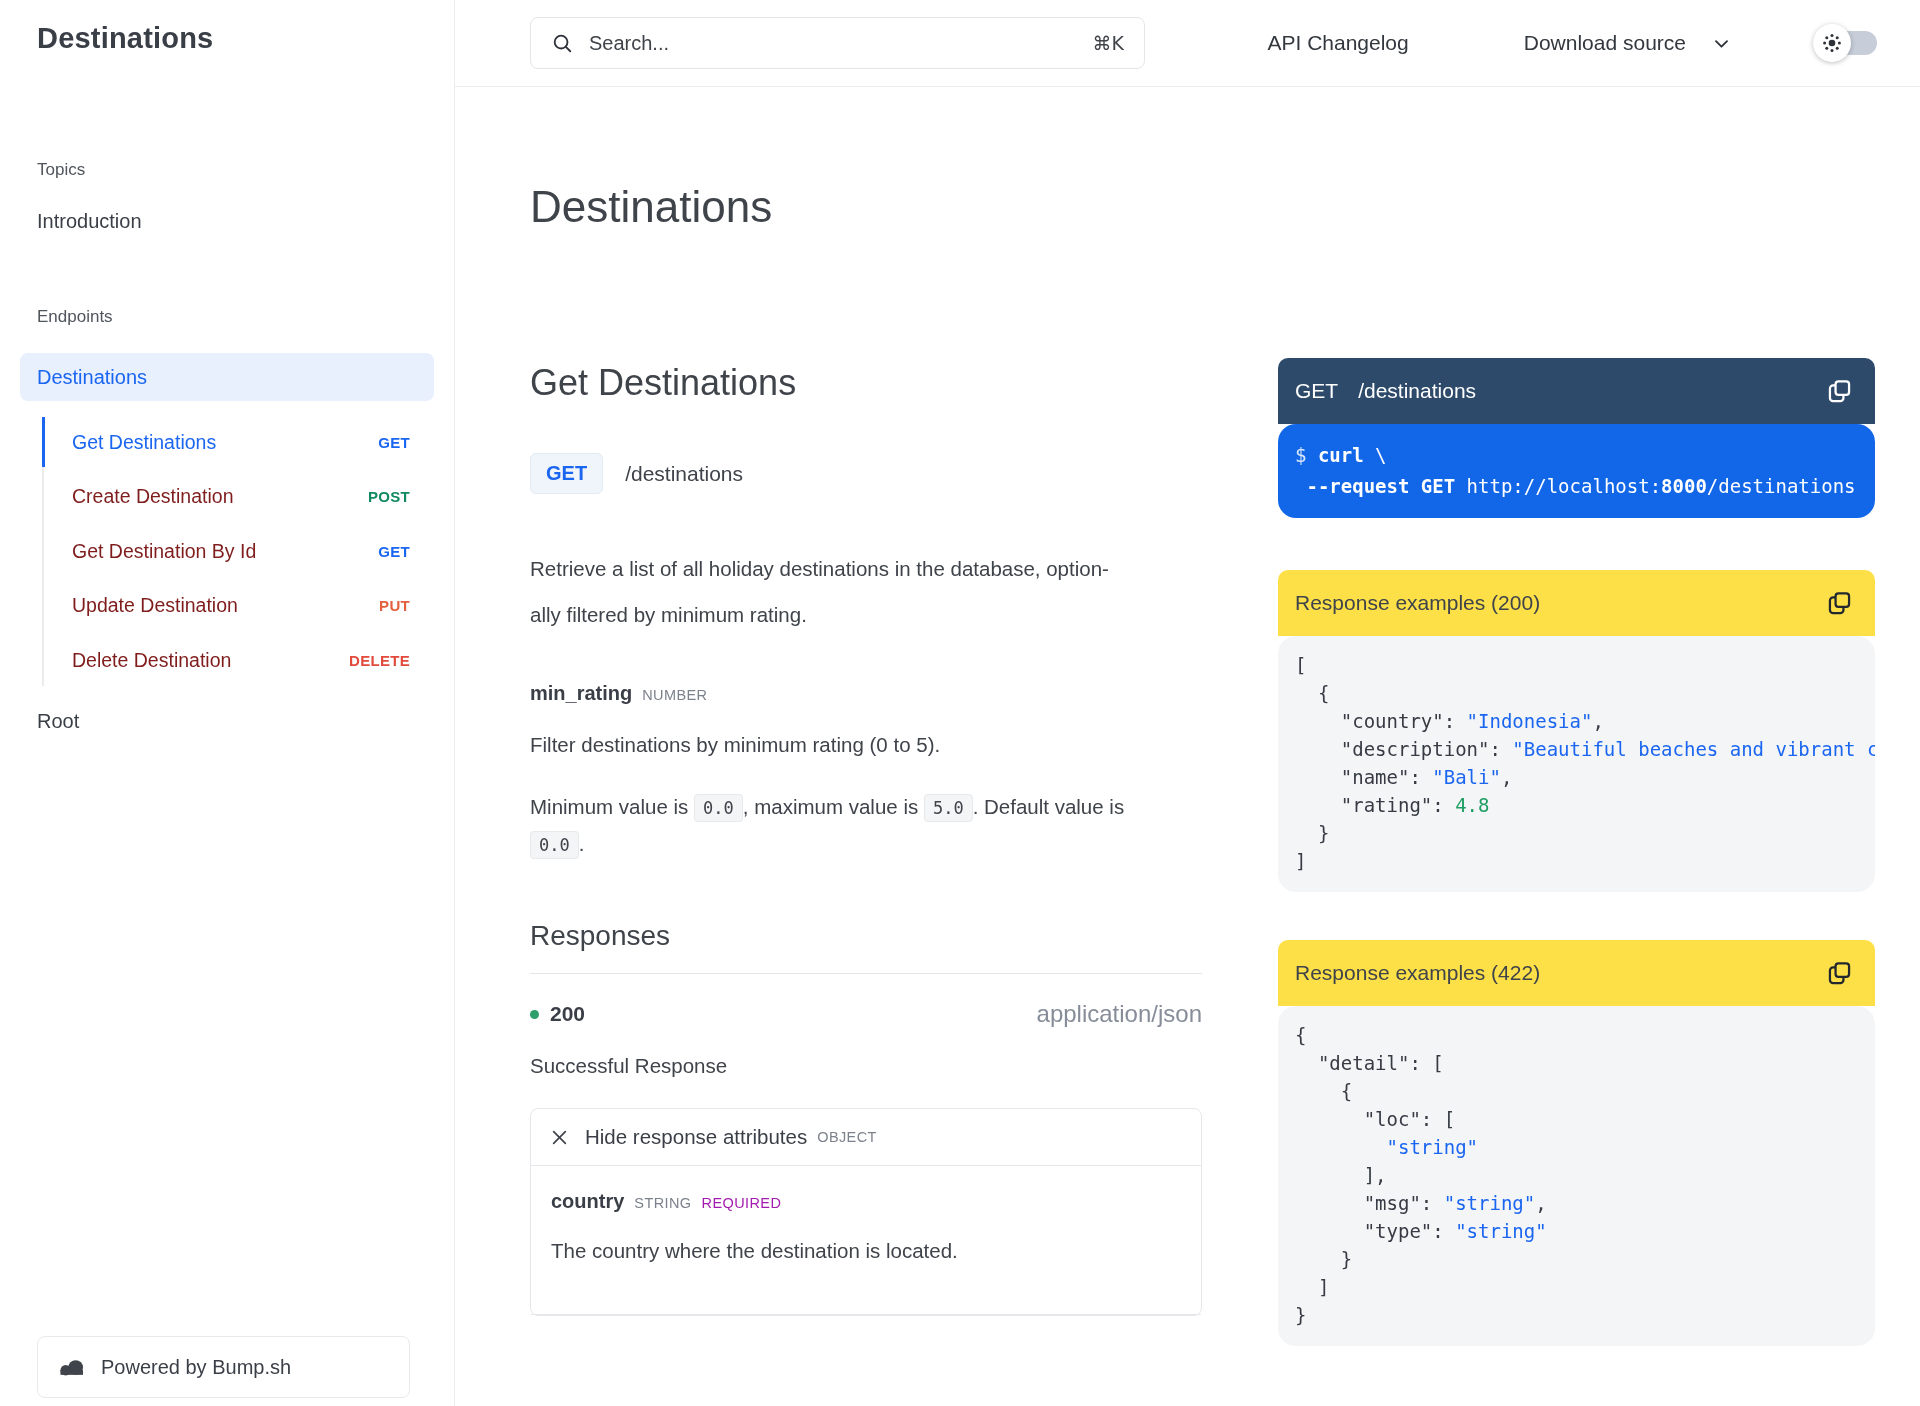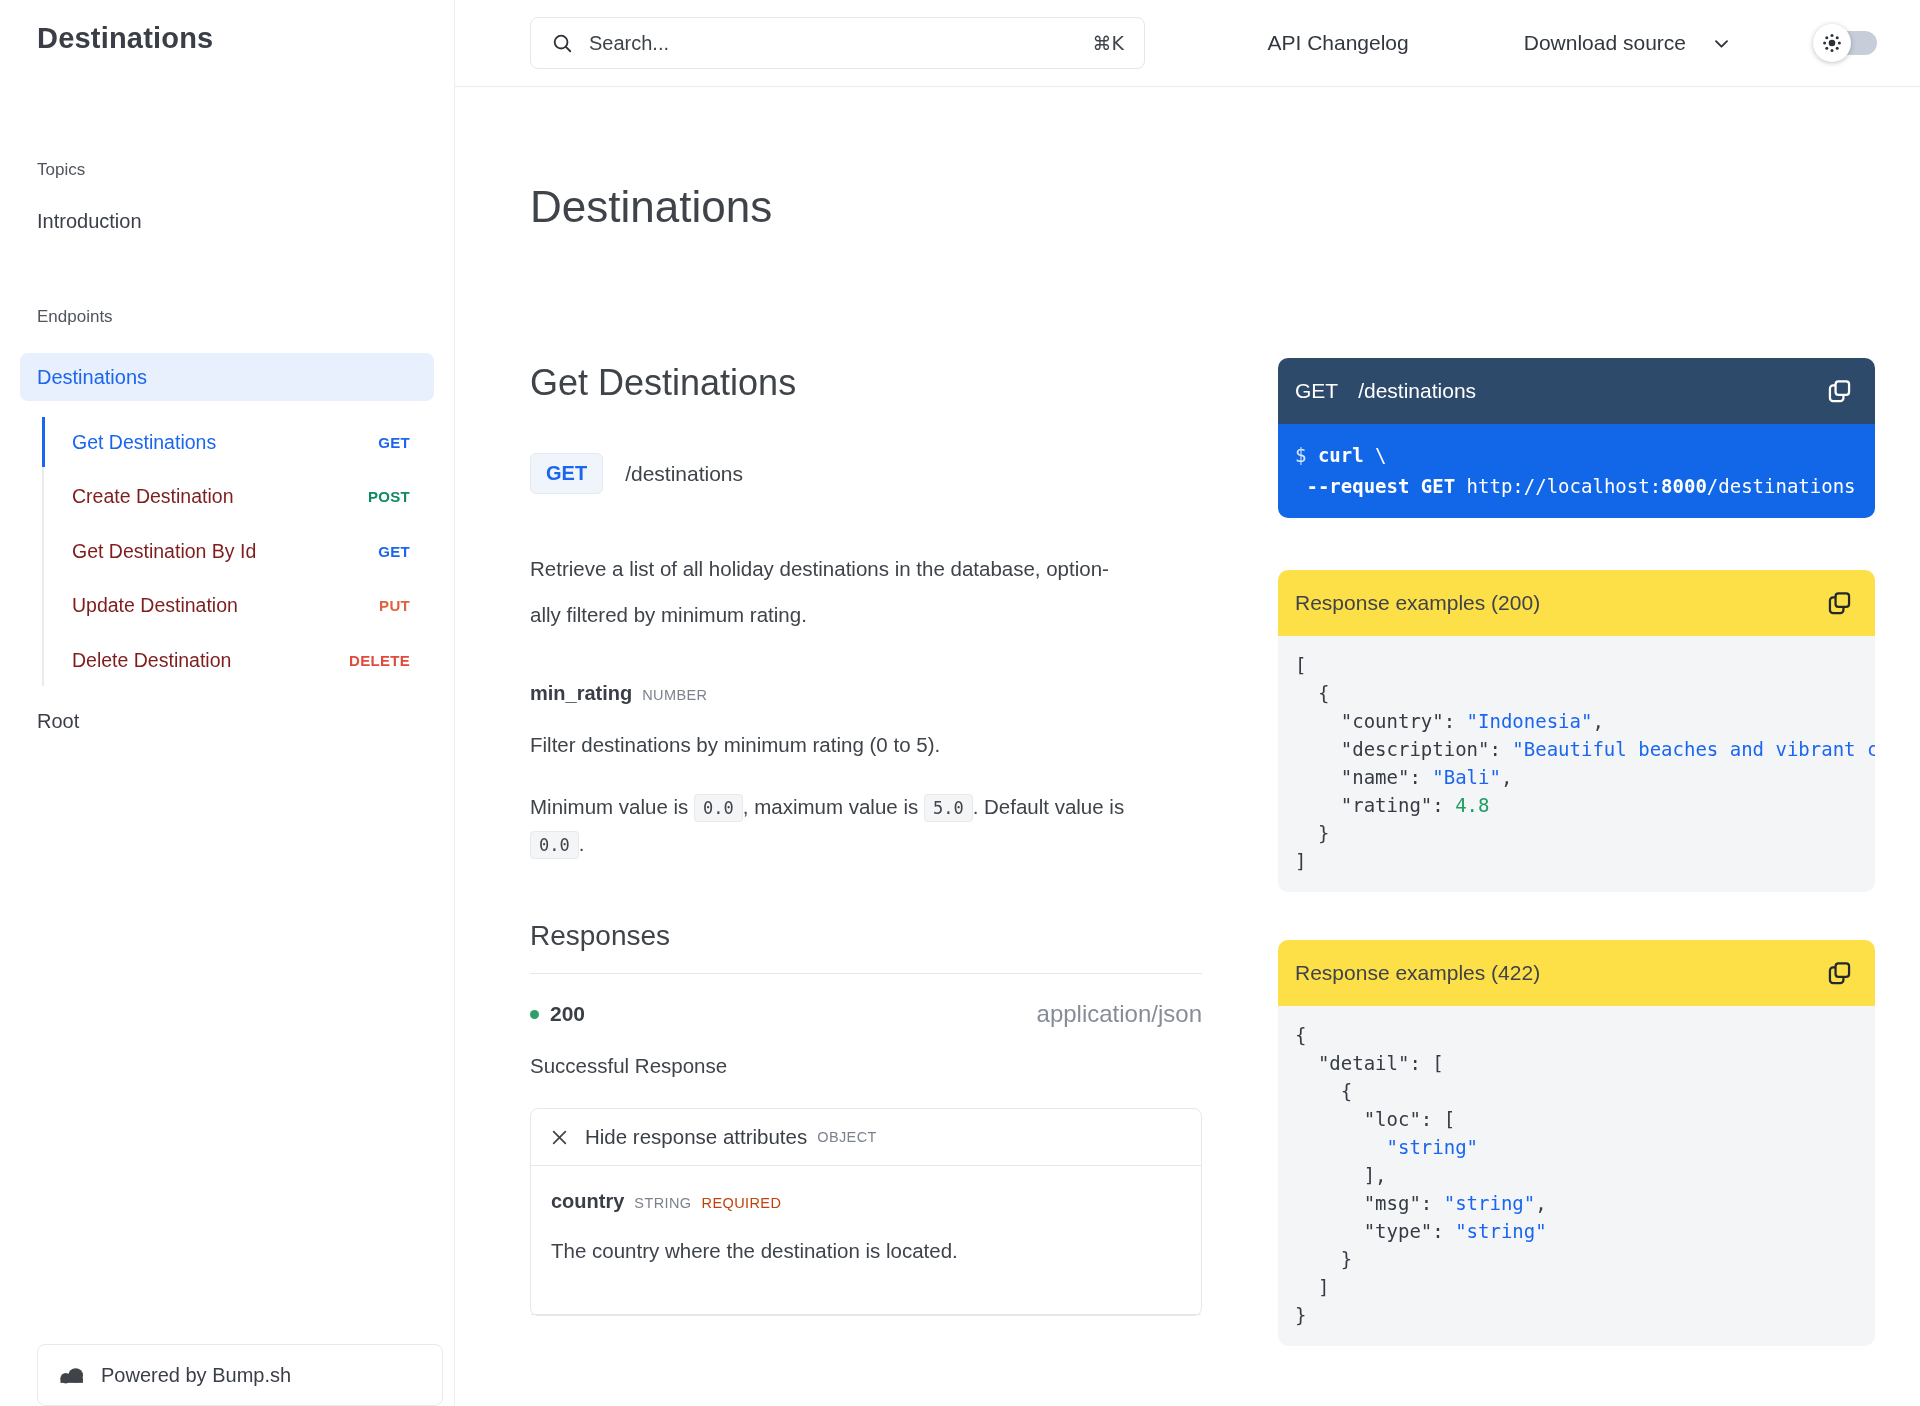--- a/index.html
+++ b/index.html
@@ -21,21 +21,21 @@
   .oplist .rail-active{position:absolute;left:0;top:2px;width:3px;height:50px;background:#1b66f0;}
   .op{height:54.5px;display:flex;align-items:center;padding-left:30px;cursor:pointer;}
   .op .op-label{font-size:19.5px;color:#7f1d1d;flex:1;}
   .op.active .op-label{color:#1b66f0;}
   .op .method{font-size:15px;font-weight:700;letter-spacing:.3px;}
   .method.get{color:#1b66f0;}
   .method.post{color:#108a60;}
   .method.put{color:#e2603d;}
   .method.delete{color:#e24a3d;}
   .side-root{margin:22px 0 0 37px;font-size:20px;color:#3a3f47;cursor:pointer;}
-  .powered{position:absolute;left:37px;bottom:0;width:406px;height:62px;border:1px solid #e9e9e9;
+  .powered{position:absolute;left:37px;bottom:8px;width:373px;height:62px;border:1px solid #e9e9e9;
     border-radius:8px;display:flex;align-items:center;padding-left:20px;cursor:pointer;background:#fff;}
   .powered .bump-icon{margin-right:15px;display:flex;}
   .powered .powered-label{font-size:20px;color:#3a3f47;}
 
   
   .main-wrap{flex:1;display:flex;flex-direction:column;min-width:0;}
   .topbar{height:87px;min-height:87px;border-bottom:1px solid #ececec;display:flex;align-items:center;padding-left:75px;}
   .searchbox{width:615px;height:52px;border:1px solid #e6e6e6;border-radius:8px;display:flex;align-items:center;
     padding:0 20px;background:#fff;cursor:text;}
   .searchbox .search-icon{display:flex;margin-right:14px;color:#2d3138;}
@@ -59,21 +59,21 @@
   .method-badge{background:#f0f4fb;border:1px solid #e4eaf4;border-radius:6px;padding:8px 15px;
     font-size:20px;font-weight:700;color:#1b66f0;}
   .endpoint-path{margin-left:22px;font-size:21px;color:#3f434a;}
   .op-desc{margin-top:52px;font-size:20.5px;line-height:46px;color:#3f434a;}
   .section-h{margin-top:44px;font-size:28px;line-height:34px;font-weight:500;color:#3f434a;
     padding-bottom:20px;border-bottom:1px solid #e6e6e6;}
   .section-h.responses{margin-top:56px;}
   .param-head{margin-top:44px;display:flex;align-items:baseline;}
   .param-name{font-size:20px;font-weight:700;color:#3a3f47;}
   .type-label{margin-left:10px;font-size:14.5px;color:#7c828c;letter-spacing:.4px;}
-  .required-label{margin-left:10px;font-size:14.5px;color:#c2410c;letter-spacing:.4px;}
+  .required-label{margin-left:10px;font-size:14.5px;color:#a21caf;letter-spacing:.4px;}
   .param-desc{margin-top:26px;font-size:20.5px;line-height:28px;color:#3f434a;}
   .constraints{margin-top:30px;font-size:20.5px;line-height:35px;color:#3f434a;}
   .code-chip{font-family:"DejaVu Sans Mono","Liberation Mono",monospace;font-size:17px;color:#3f434a;
     background:#f4f5f6;border:1px solid #e8e9eb;border-radius:4px;padding:3px 8px;}
   .status-row{margin-top:26px;display:flex;align-items:center;}
   .status-dot{width:9px;height:9px;border-radius:50%;background:#2f9e68;margin-right:11px;}
   .status-code{font-size:21px;font-weight:700;color:#3a3f47;}
   .content-type{margin-left:auto;font-size:24px;color:#868d98;}
   .resp-summary{margin-top:26px;font-size:20.5px;color:#3f434a;}
   .attr-card{margin-top:30px;border:1px solid #e5e7ea;border-radius:8px;background:#fff;}
@@ -91,21 +91,21 @@
   .panel-422{margin-top:48px;}
   .panel-head{height:66px;display:flex;align-items:center;padding:0 22px 0 17px;}
   .panel-head-dark{background:#2e4a6a;color:#fff;}
   .panel-head-light{background:#fde047;color:#3f434a;}
   .panel-head .p-title{font-size:21px;}
   .panel-head .p-method{font-size:21px;}
   .panel-head .p-path{font-size:21px;margin-left:20px;}
   .copy-btn{margin-left:auto;display:flex;cursor:pointer;color:inherit;background:none;border:none;padding:0;}
   .panel-head-light .copy-btn{color:#23272e;}
   .codeblock{font-family:"DejaVu Sans Mono","Liberation Mono",monospace;font-size:19px;line-height:28px;
-    white-space:pre;overflow:hidden;}
+    white-space:pre;overflow:hidden;border-radius:18px;}
   .curl-body{background:#1167e8;color:#fff;padding:16px 17px 16px 17px;line-height:31px;}
   .json-body{background:#f4f5f7;color:#363b44;padding:15px 17px 17px 17px;}
   .tk-b{font-weight:700;}
   .tk-dim{opacity:.85;}
   .tk-s{color:#1b66f0;}
   .tk-n{color:#1e9e63;}
   .tk-k,.tk-p{color:#363b44;}
 </style>
 </head>
 <body>

